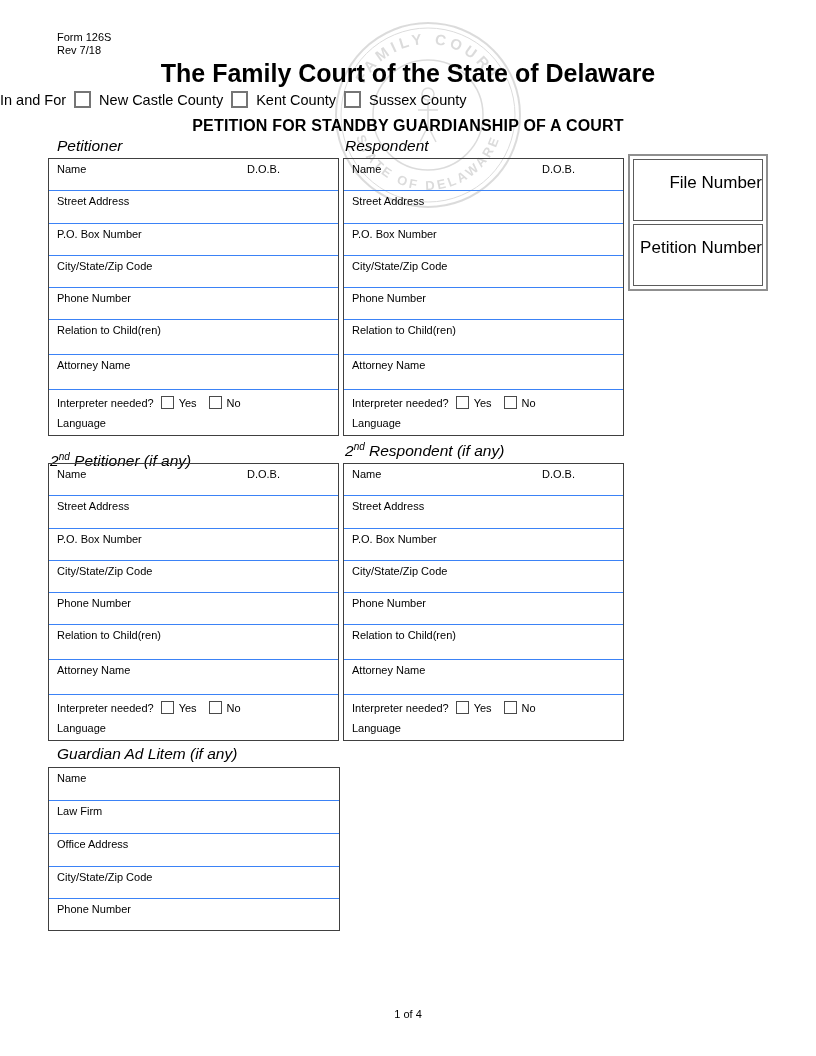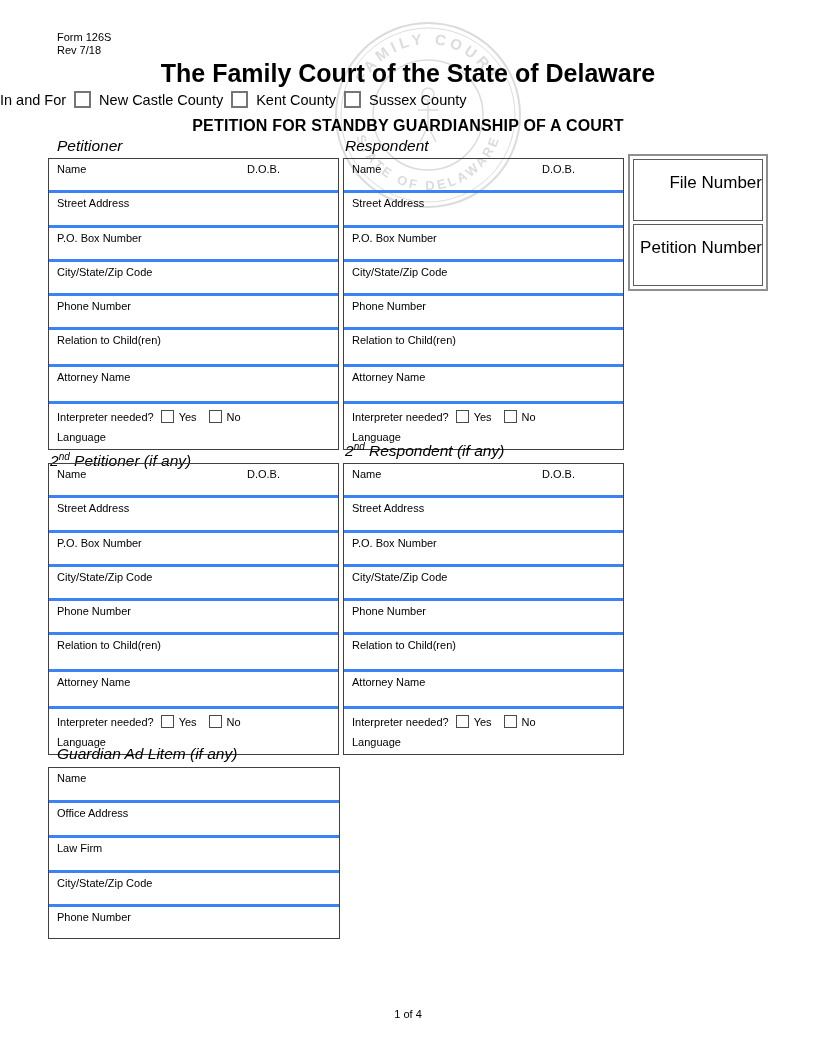--- a/index.html
+++ b/index.html
@@ -22,21 +22,21 @@
 
   
   .sec-head{position:absolute;font-style:italic;font-size:15.5px;white-space:pre;}
   .sec-head sup{font-size:10px;}
 
   
   .party-table{position:absolute;border:1.5px solid #404040;background:transparent;}
   .t-left{left:48px;width:289px;}
   .t-right{left:343px;width:279px;}
   .row{position:relative;}
-  .row + .row{border-top:3px solid #3b82f6;}
+  .row + .row{border-top:1px solid #3b82f6;}
   .r1{height:31px}.r2{height:32px}.r3{height:31px}.r4{height:31px}
   .r5{height:31px}.r6{height:34px}.r7{height:34px}.r8{height:45px}
   .lbl{font-size:11px;}
   .cell-lbl{position:absolute;left:8px;top:4px;}
   .dob-lbl{position:absolute;left:198px;top:4px;}
   .interp-line{position:absolute;left:8px;top:6px;display:flex;align-items:center;}
   .interp-line .q{margin-right:7px;}
   .cb{width:11px;height:11px;border:1.5px solid #4a4a4a;display:inline-block;
       margin-right:5px;flex:0 0 auto;background:transparent;}
   .cb.second{margin-left:12px;}
@@ -256,26 +256,26 @@
       <div class="lbl lang-lbl">Language</div>
     </div>
   </div>
 
   <div class="sec-head" style="left:57px;top:745px">Guardian Ad Litem (if any)</div>
 
   <div class="gal-table">
     <div class="row g1">
       <span class="lbl cell-lbl">Name</span>
     </div>
+    <div class="row g2">
+      <span class="lbl cell-lbl">Law Firm</span>
+    </div>
     <div class="row g3">
       <span class="lbl cell-lbl">Office Address</span>
     </div>
-    <div class="row g2">
-      <span class="lbl cell-lbl">Law Firm</span>
-    </div>
     <div class="row g4">
       <span class="lbl cell-lbl">City/State/Zip Code</span>
     </div>
     <div class="row g5">
       <span class="lbl cell-lbl">Phone Number</span>
     </div>
   </div>
 
   <div class="footer">1 of 4</div>
 

